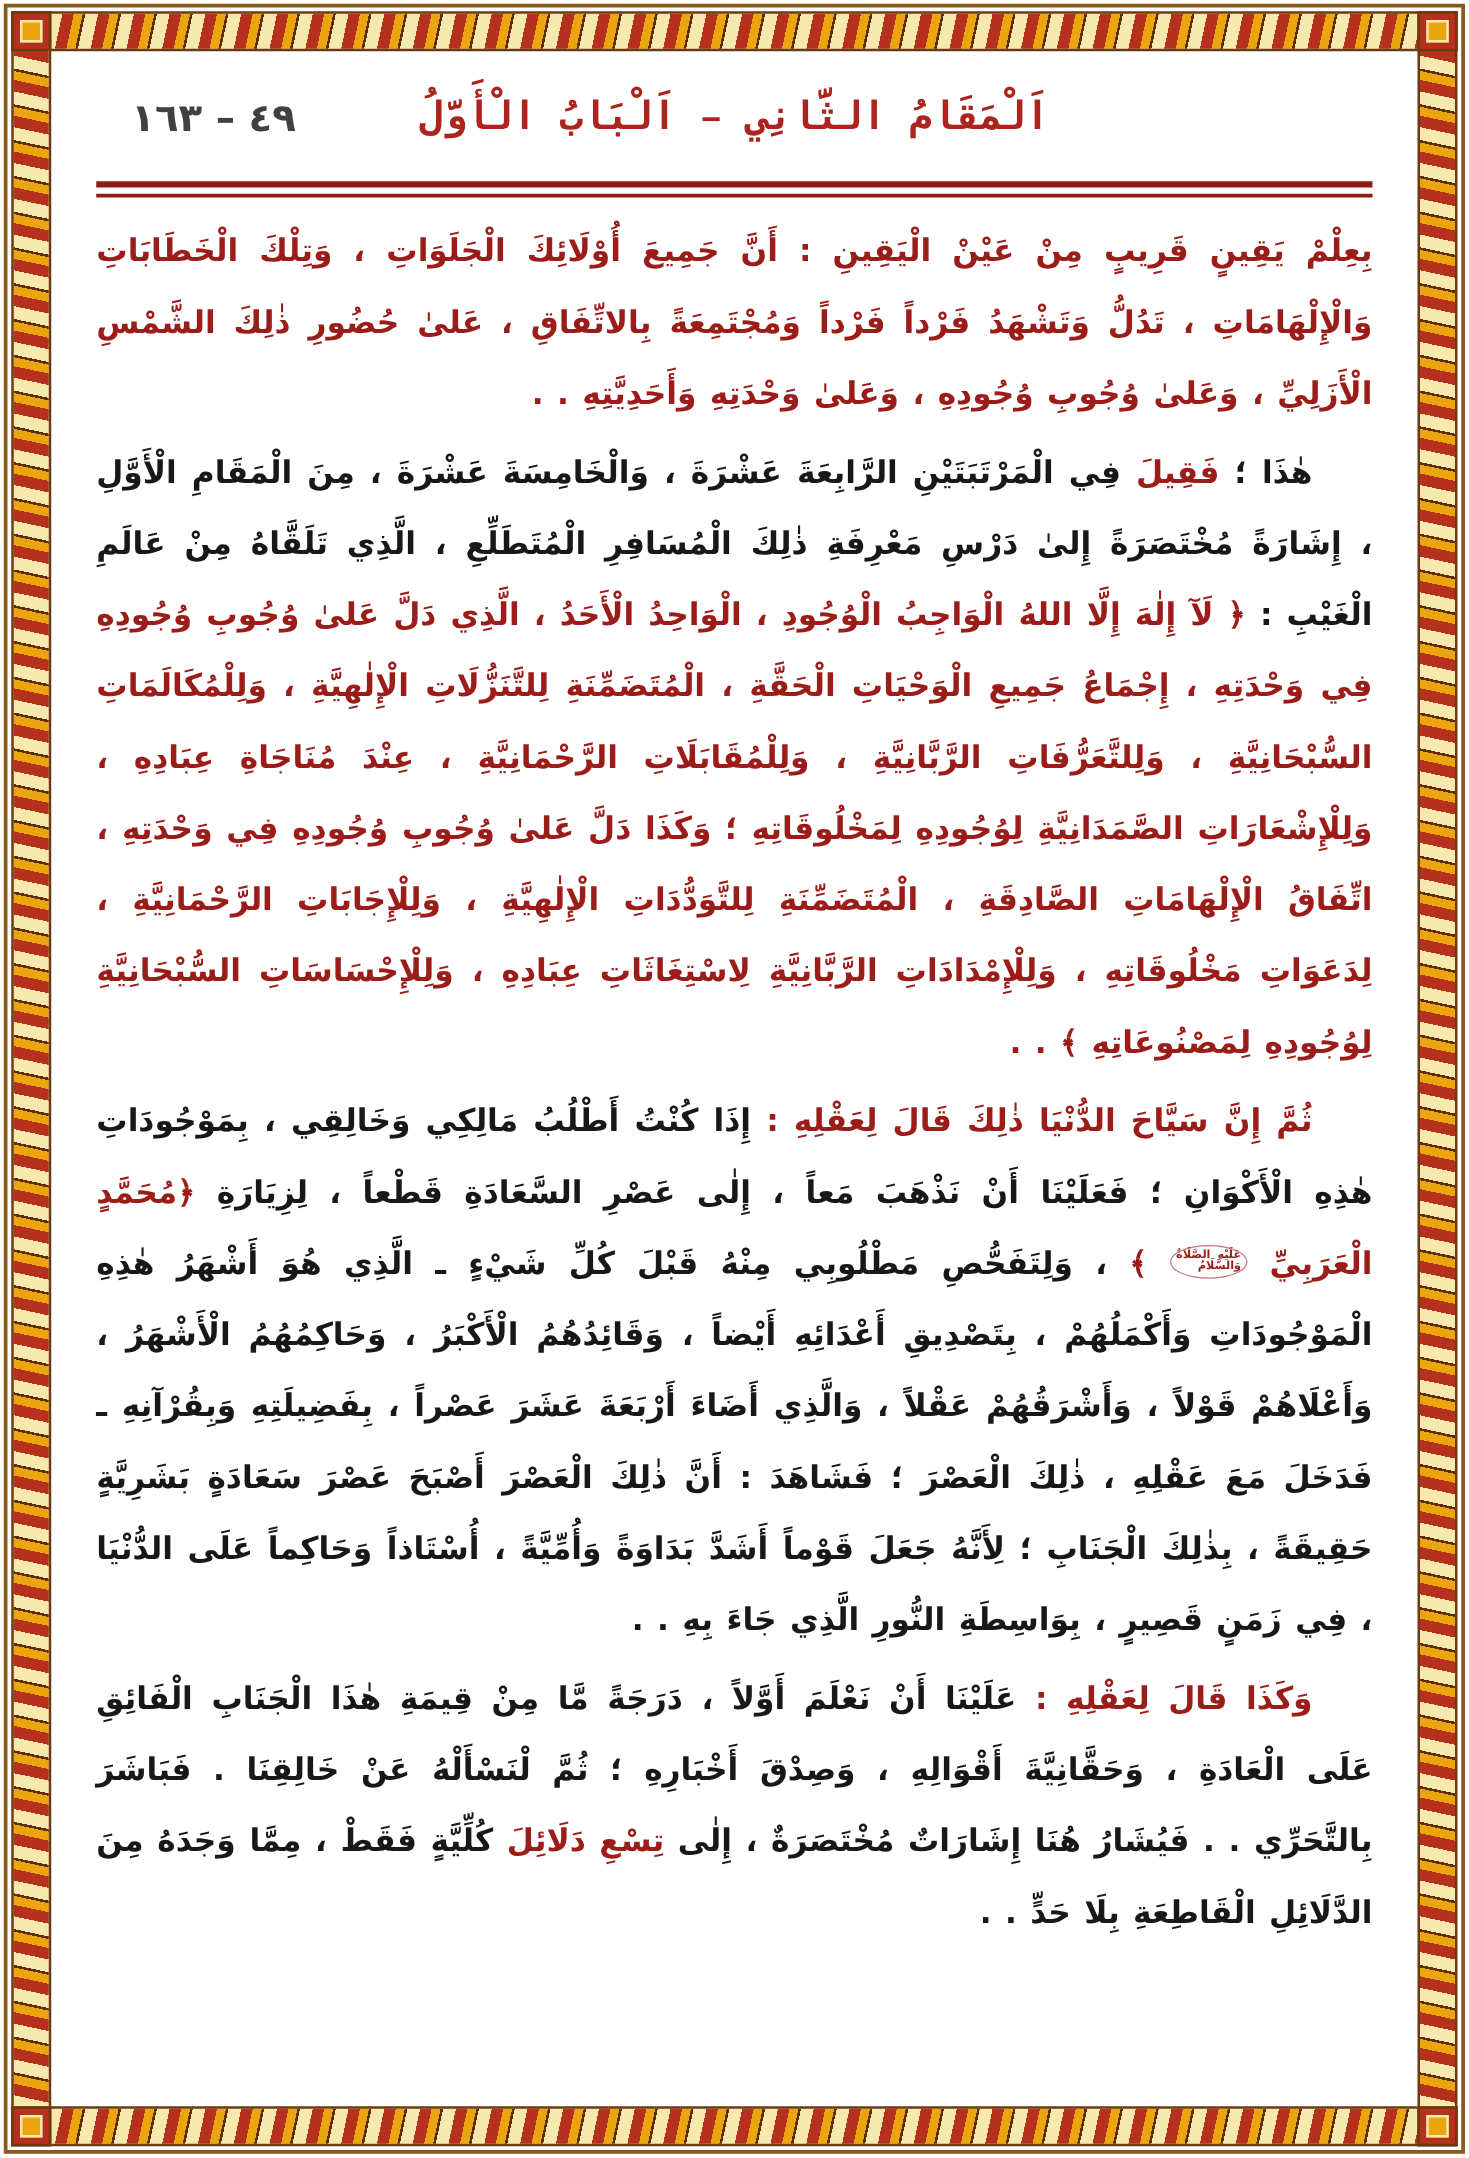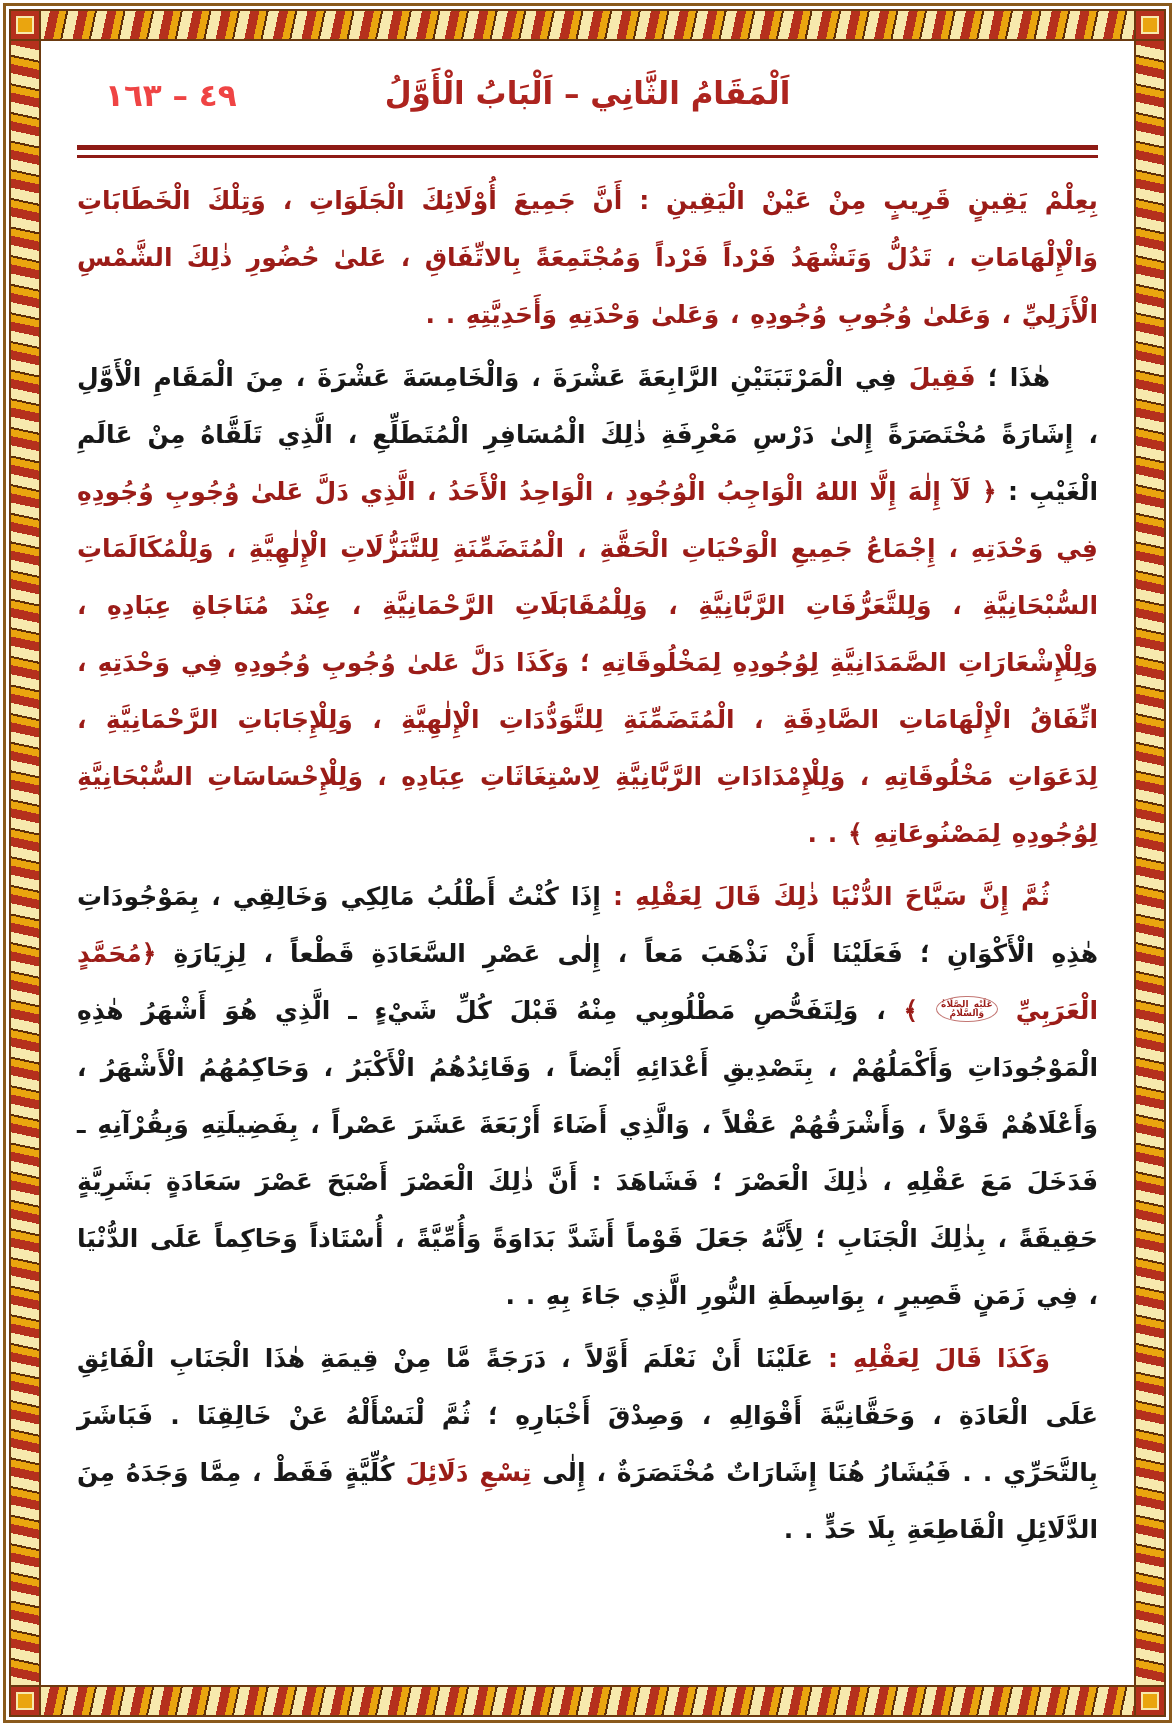--- a/index.html
+++ b/index.html
@@ -21,34 +21,34 @@
   .corner{position:absolute;width:32px;height:32px;background:#b5301d;border:2px solid #6b3a10;box-sizing:border-box;z-index:2;}
   .corner:after{content:"";position:absolute;inset:5px;background:#eaa50f;border:2px solid #f7e9ad;}
   .corner.tl{top:9px;left:9px;} .corner.tr{top:9px;right:9px;}
   .corner.bl{bottom:9px;left:9px;} .corner.br{bottom:9px;right:9px;}
 
   
   .content{position:absolute;top:47px;bottom:47px;left:47px;right:47px;
     padding:28px 30px 0 30px;box-sizing:border-box;overflow:hidden;}
   .header{position:relative;height:64px;}
   .page-title{position:absolute;left:0;right:0;text-align:center;
-    font-size:31px;font-weight:bold;color:#ad241f;letter-spacing:.5px;}
+    font-size:31px;font-weight:bold;color:#ad241f;letter-spacing:.5px;font-family:Liberation Mono, monospace;}
   .page-number{position:absolute;left:28px;top:2px;
-    font-size:31px;font-weight:bold;color:#ef4444;direction:rtl;}
+    font-size:31px;font-weight:bold;color:#404040;direction:rtl;}
   .rule{margin:6px 0 2px 0;height:5px;border-top:5px solid #8e1b15;border-bottom:3px solid #8e1b15;}
 
   .body-text{margin-top:14px;font-size:25px;font-weight:bold;line-height:57px;
     text-align:justify;direction:rtl;color:#181818;word-spacing:2px;}
   .para{margin:0 0 6px 0;}
   .para.indent1{text-indent:48px;}
   .para.indent2{text-indent:90px;}
   .red{color:#9b1c18;}
   .black{color:#181818;}
   .seal{display:inline-block;font-size:9px;line-height:1.05;color:#9b1c18;
-    max-width:52px;text-align:center;vertical-align:middle;
+    max-width:52px;vertical-align:middle;
     border:1px solid rgba(155,28,24,.6);border-radius:50%;padding:3px 4px;
     text-indent:0;transform:translateY(-3px);}
 </style>
 </head>
 <body>
 
 <div class="outer-line"></div>
 <div class="band top"></div>
 <div class="band bottom"></div>
 <div class="band left"></div>

